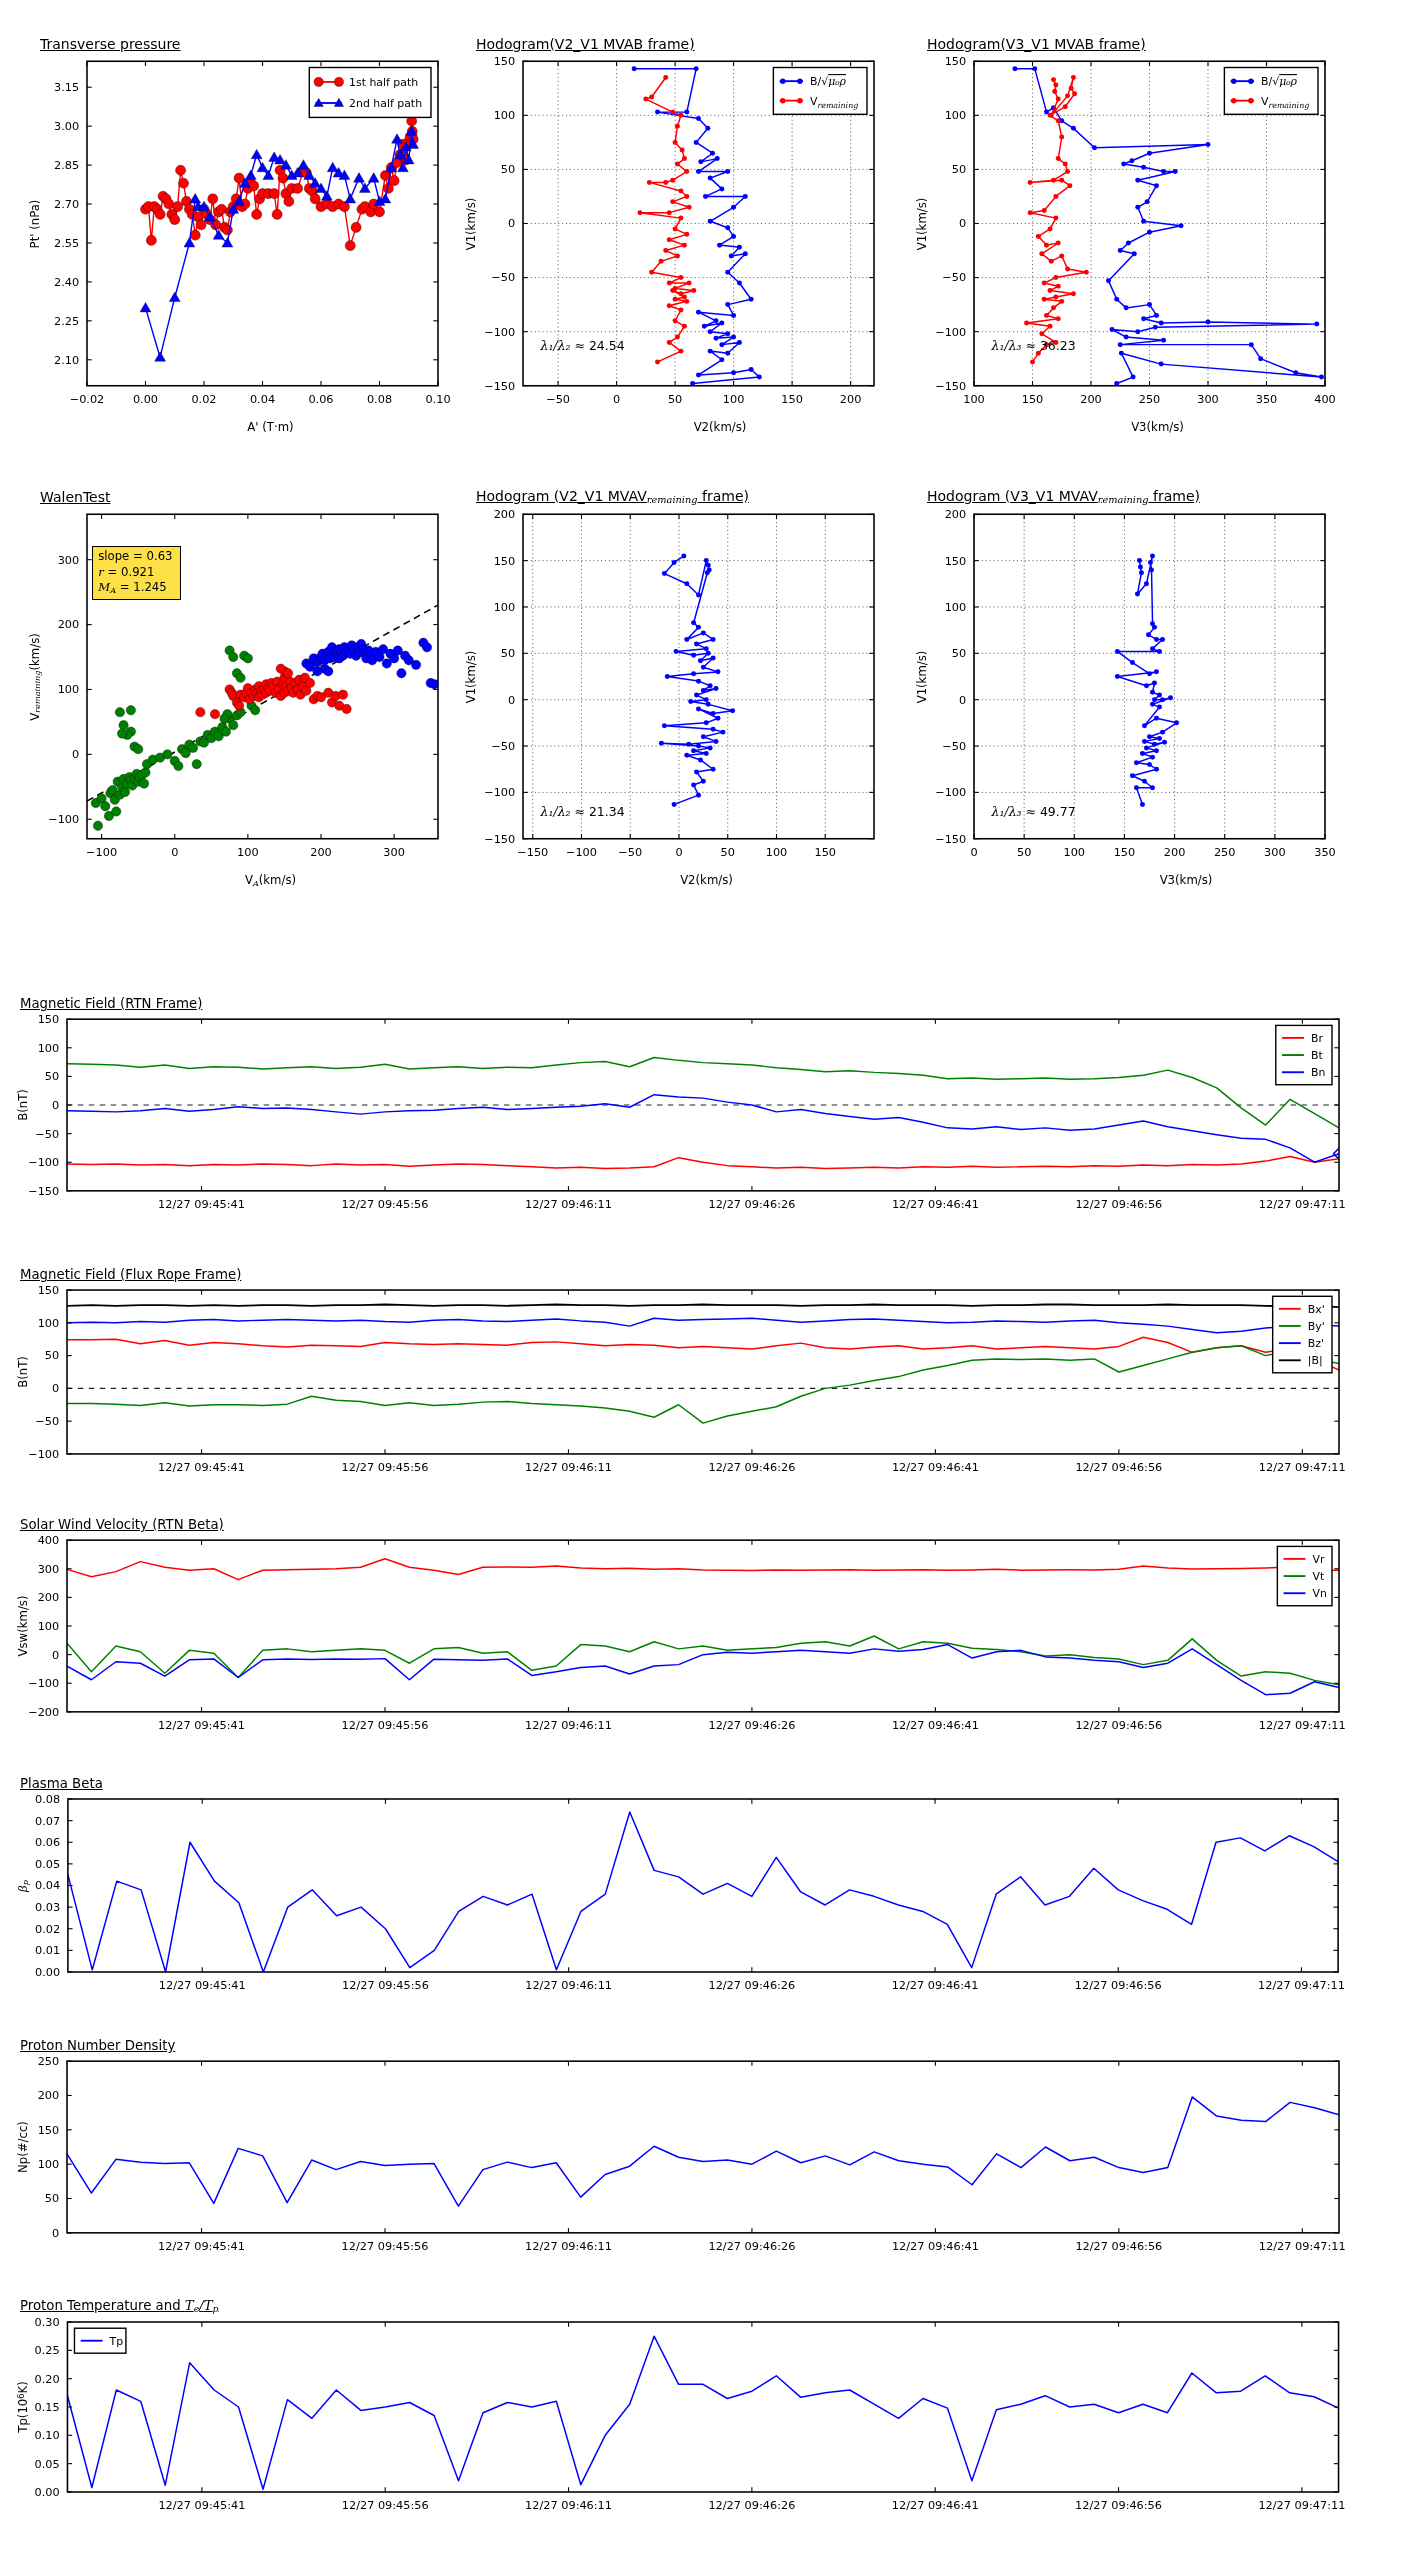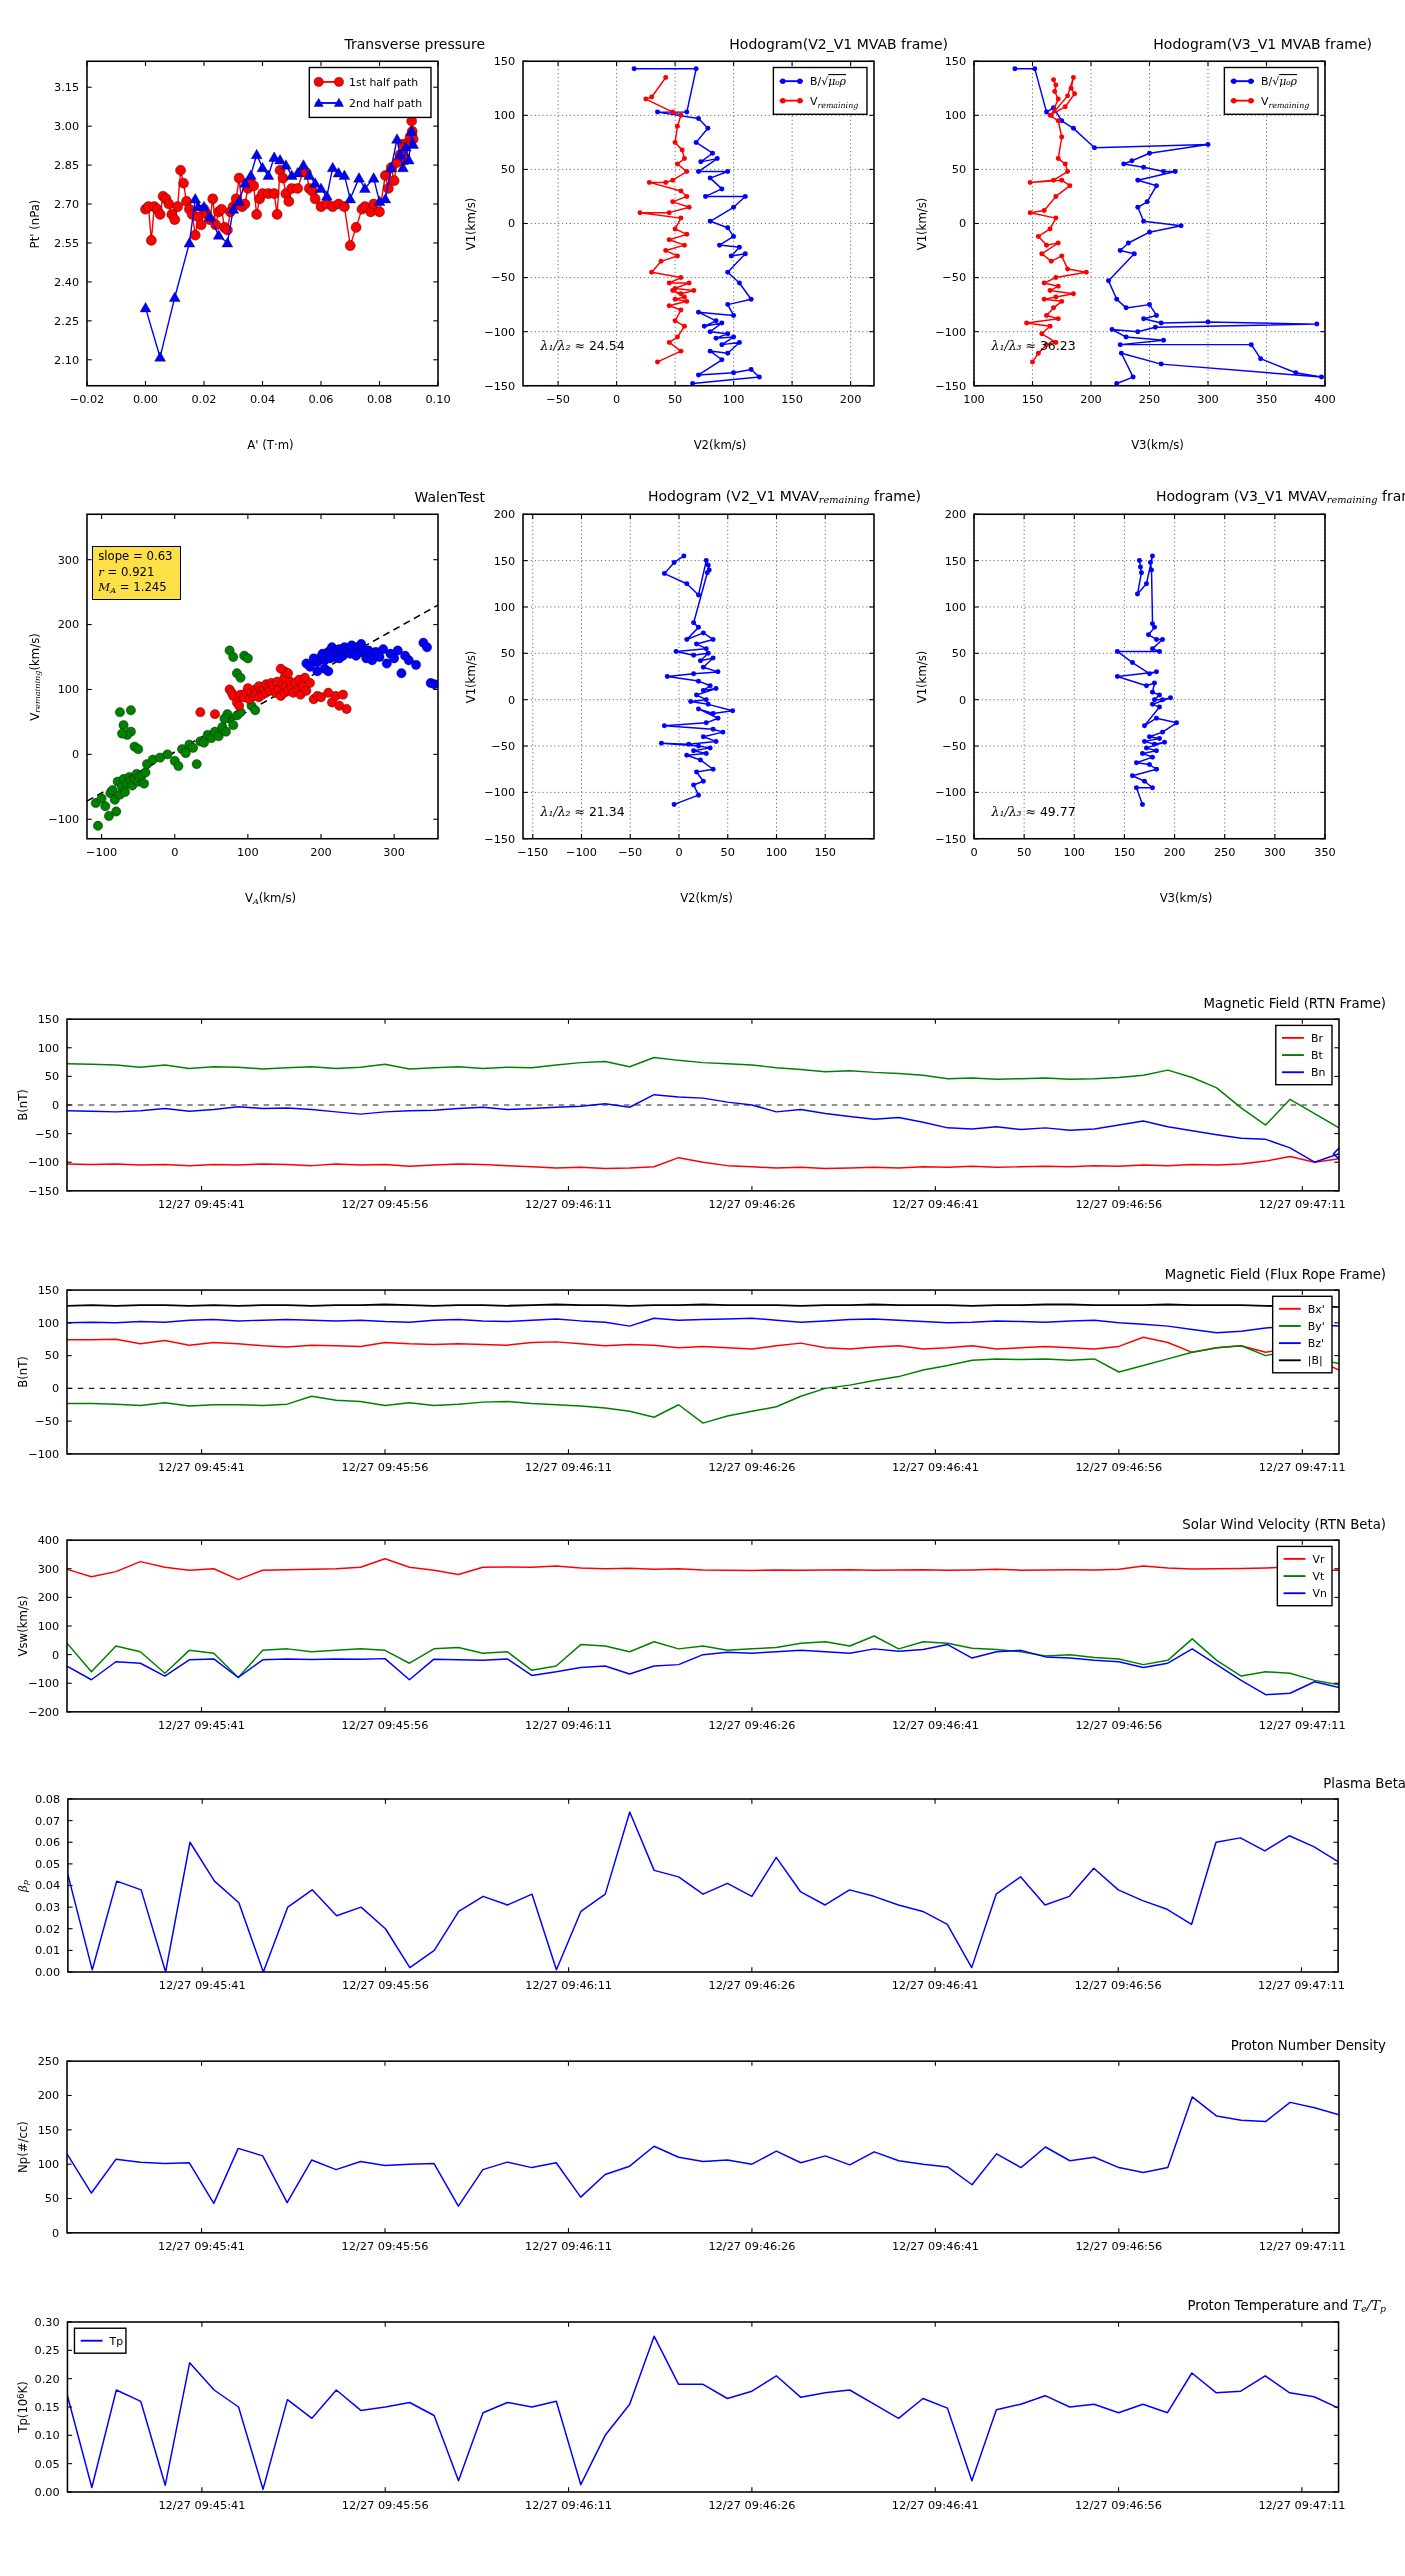--- a/index.html
+++ b/index.html
@@ -1,23 +1,23 @@
 <!DOCTYPE html>
 <html style="font-size:12.5px"><head>
 <meta charset="utf-8">
 <style>
   html,body{margin:0;padding:0;background:#fff;}
   #figure{position:relative;width:1405px;height:2576px;background:#fff;
           font-family:"DejaVu Sans","Liberation Sans",sans-serif;color:#000;}
   .plot{position:absolute;}
   .plot svg{position:absolute;left:0;top:0;overflow:visible;}
   .ptitle{position:absolute;left:-47px;right:-47px;bottom:100%;margin-bottom:9.4px;
-          text-align:right;font-size:14px;white-space:nowrap;}
+          text-align:left;font-size:14px;white-space:nowrap;text-decoration:underline;}
   .panel .ptitle{font-size:13.3px;margin-bottom:7.8px;}
-  .xlab{position:absolute;top:100%;margin-top:52px;left:16px;right:0;text-align:center;font-size:11.7px;}
+  .xlab{position:absolute;top:100%;margin-top:34px;left:16px;right:0;text-align:center;font-size:11.7px;}
   .ylab{position:absolute;left:-52px;top:50%;transform:translate(-50%,-50%) rotate(-90deg);
         white-space:nowrap;font-size:11.7px;}
   .panel .ylab{left:-44px;}
   .wbox{position:absolute;left:4.7px;top:3.9px;border:1.4px solid #000;background:#fde047;
         padding:2.3px 7px 3.1px 5.5px;font-size:11.7px;line-height:1.32;z-index:5;margin-top:28px;}
   .rsub{font-size:70%;vertical-align:-18%;}
   .rsup{font-size:70%;vertical-align:38%;}
   .rit{font-style:italic;font-family:"DejaVu Serif","Liberation Serif",serif;}
 </style>
 </head>

